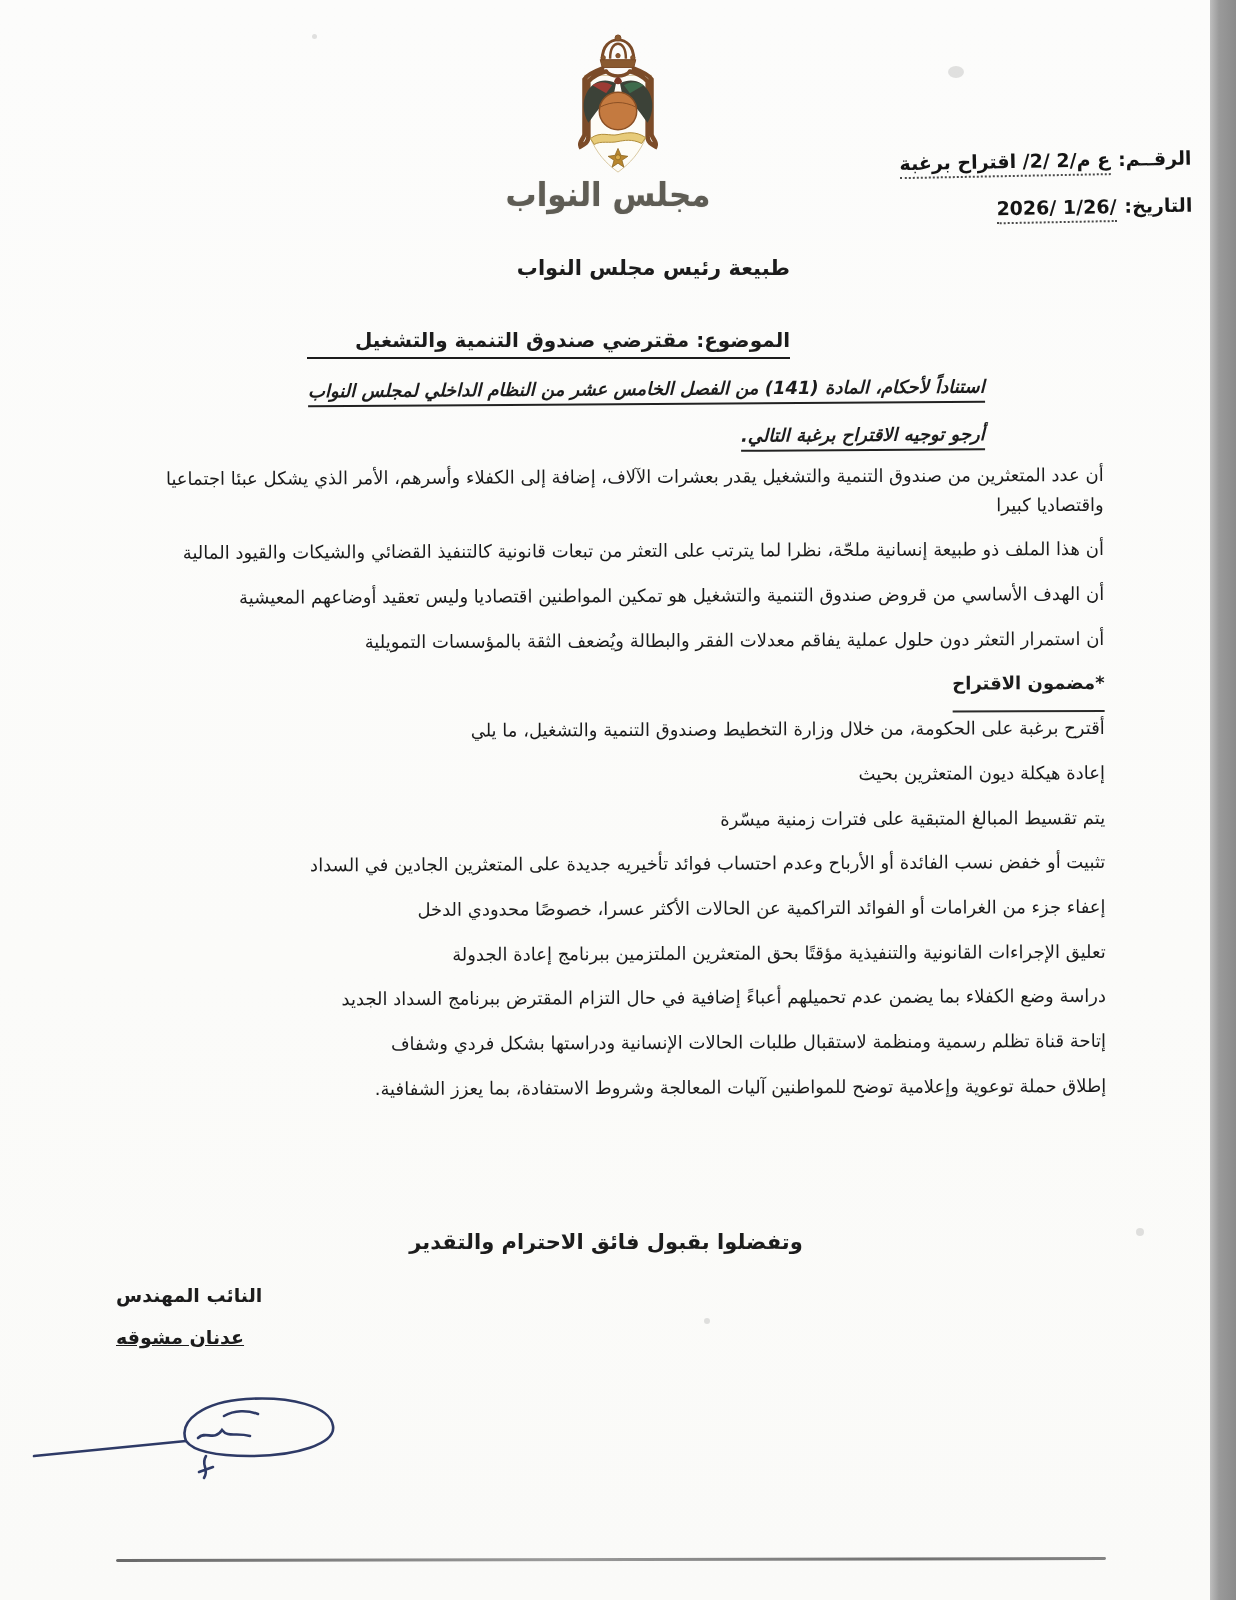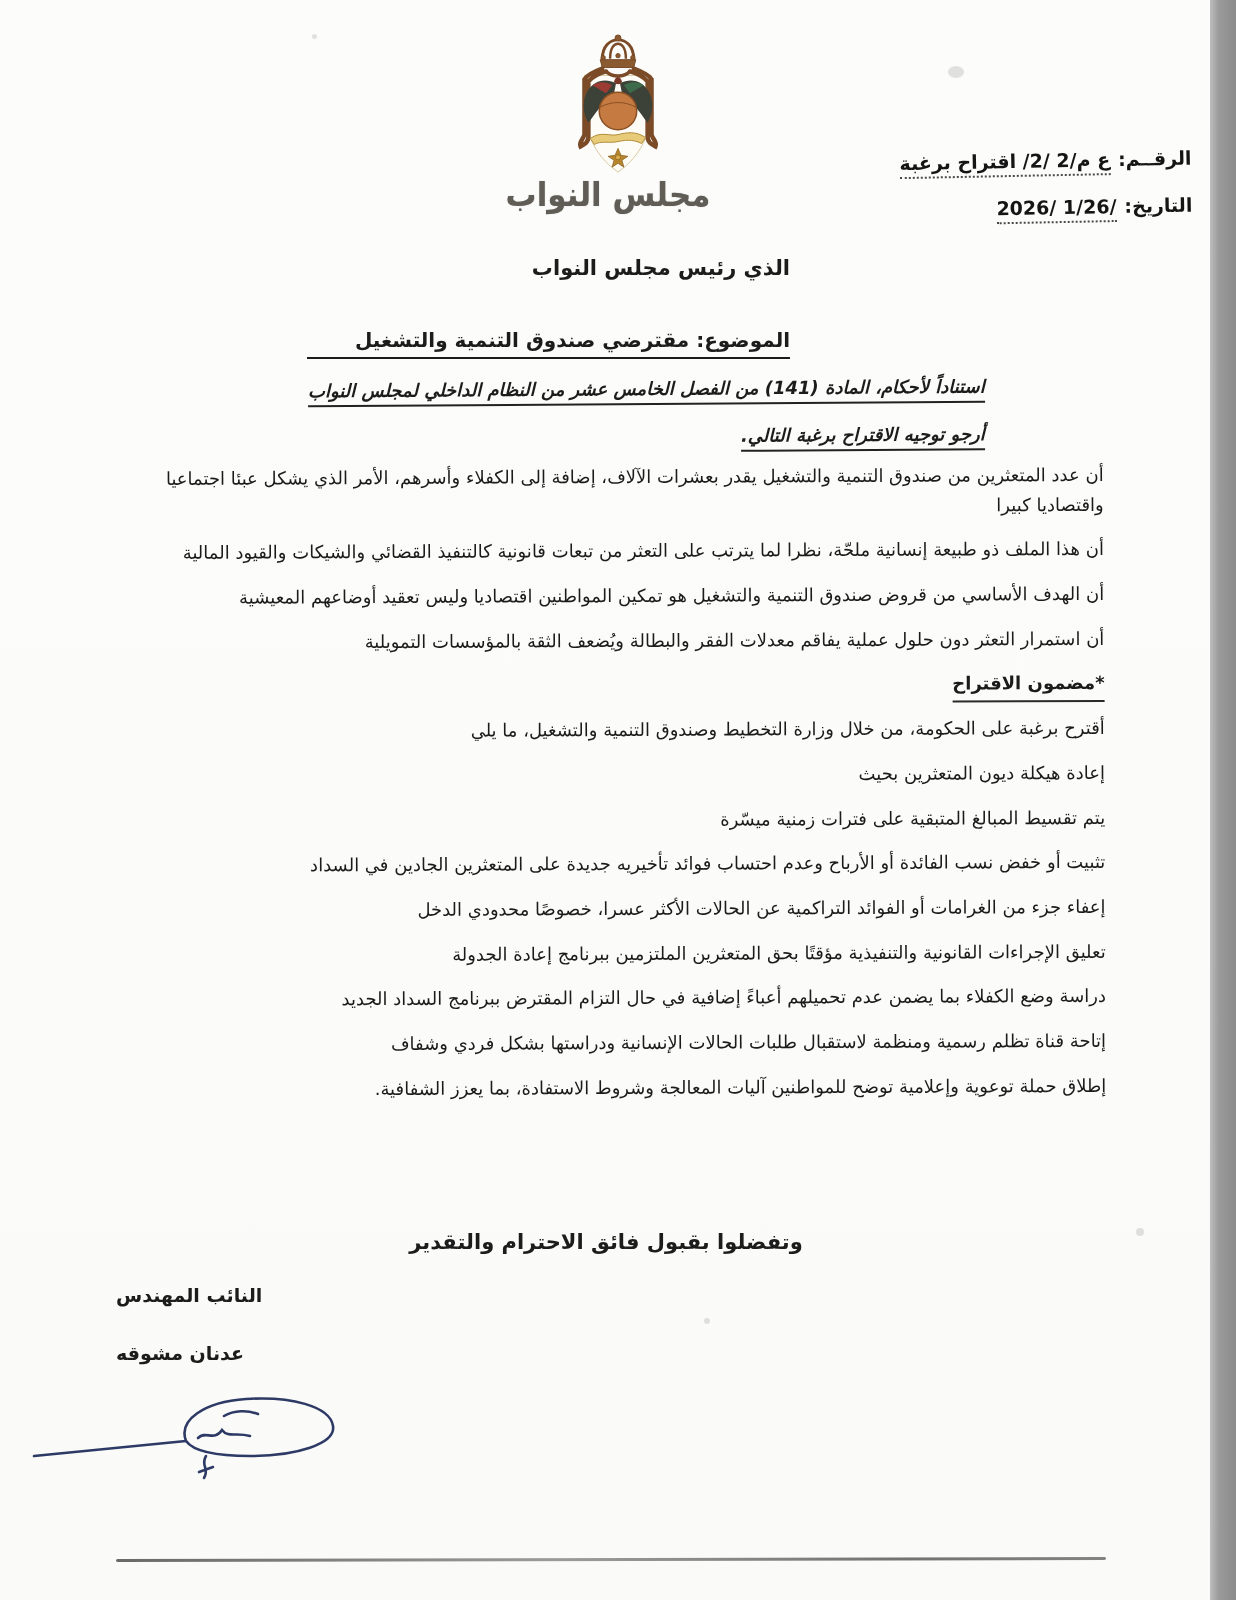--- a/index.html
+++ b/index.html
@@ -73,32 +73,32 @@
   }
 
   
   .body-block{
     position:absolute;top:462px;right:131px;width:965px;
     direction:rtl;text-align:right;font-size:18px;line-height:1.65;
     color:#1b1b1b;transform:rotate(-0.25deg);
   }
   .body-block p{margin:0 0 15px 0;}
   .proposal-heading{font-weight:600;margin-top:6px !important;}
-  .proposal-heading span{border-bottom:2px solid #2a2a2a;padding-bottom:7px;}
+  .proposal-heading span{border-bottom:2px solid #2a2a2a;padding-bottom:17px;}
 
   
   .closing{
     position:absolute;top:1230px;left:0;width:1212px;text-align:center;
     font-size:21px;font-weight:700;direction:rtl;
   }
   .sign-block{
     position:absolute;left:116px;top:1284px;width:178px;
     direction:rtl;text-align:left;font-weight:700;font-size:19px;
   }
-  .sign-name{margin-top:36px;}
+  .sign-name{margin-top:20px;text-decoration:underline;}
   .signature-svg{position:absolute;left:28px;top:1372px;width:352px;height:112px;}
 </style>
 </head>
 <body>
 
 <div class="page">
 
   <div class="scan-strip"></div>
   <div class="bottom-edge"></div>
   <div class="speck" style="left:948px;top:66px;width:16px;height:12px;"></div>
@@ -152,21 +152,21 @@
     <div class="ref-line">
       <span class="lbl">الرقــم:</span>
       <span class="val">ع م/2 /2/ اقتراح برغبة</span>
     </div>
     <div class="ref-line">
       <span class="lbl">التاريخ:</span>
       <span class="val ltr">2026/ 1/26/</span>
     </div>
   </div>
 
-  <div class="recipient">الذي رئيس مجلس النواب</div>
+  <div class="recipient">طبيعة رئيس مجلس النواب</div>
   <div class="subject">
     <span>الموضوع: مقترضي صندوق التنمية والتشغيل</span>
   </div>
 
   <div class="legal">
     <span>استناداً لأحكام، المادة (141) من الفصل الخامس عشر من النظام الداخلي لمجلس النواب</span>
   </div>
   <div class="request">
     <span>أرجو توجيه الاقتراح برغبة التالي.</span>
   </div>

